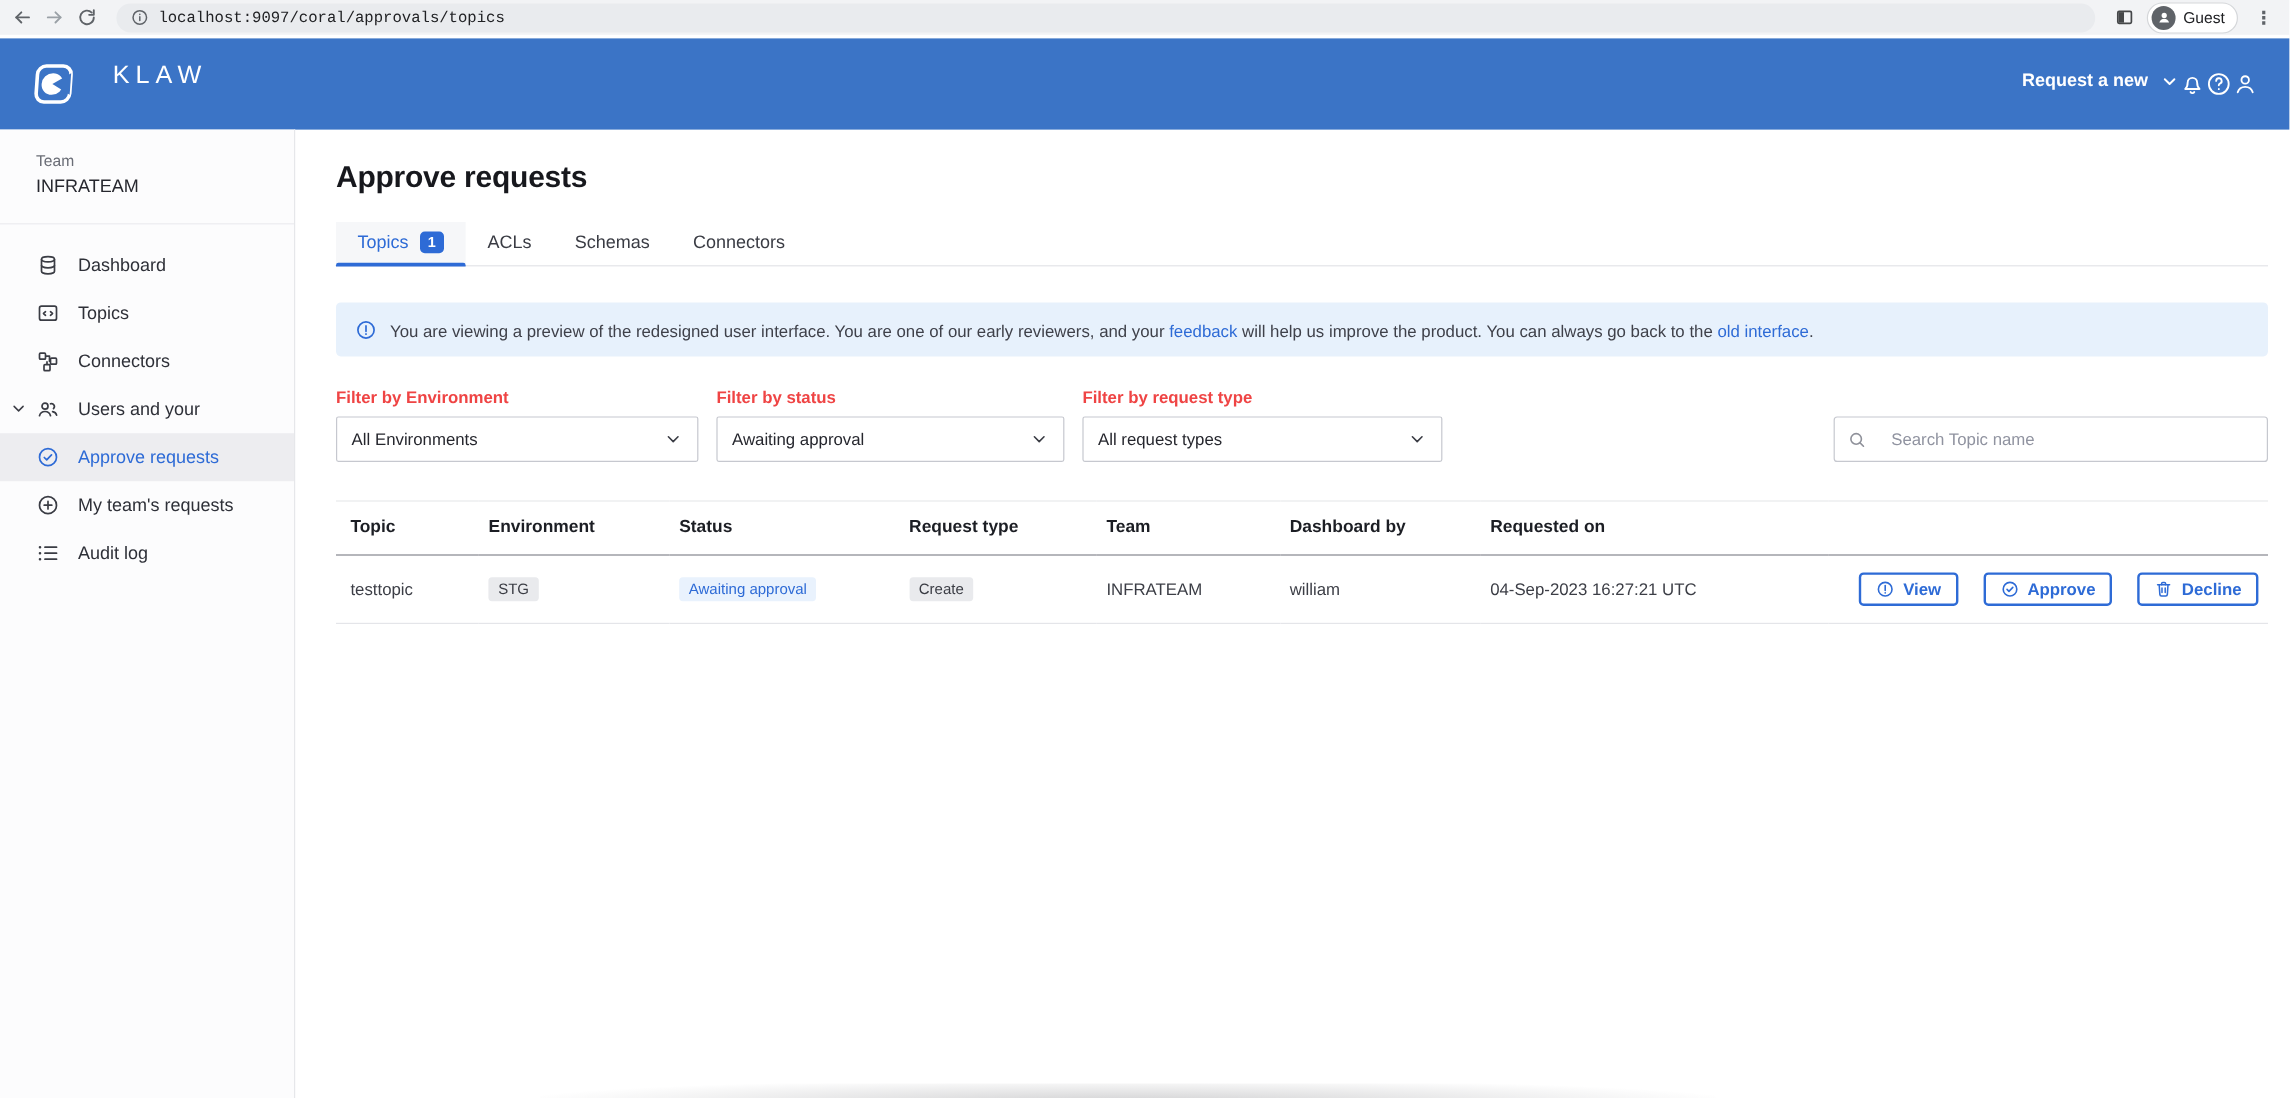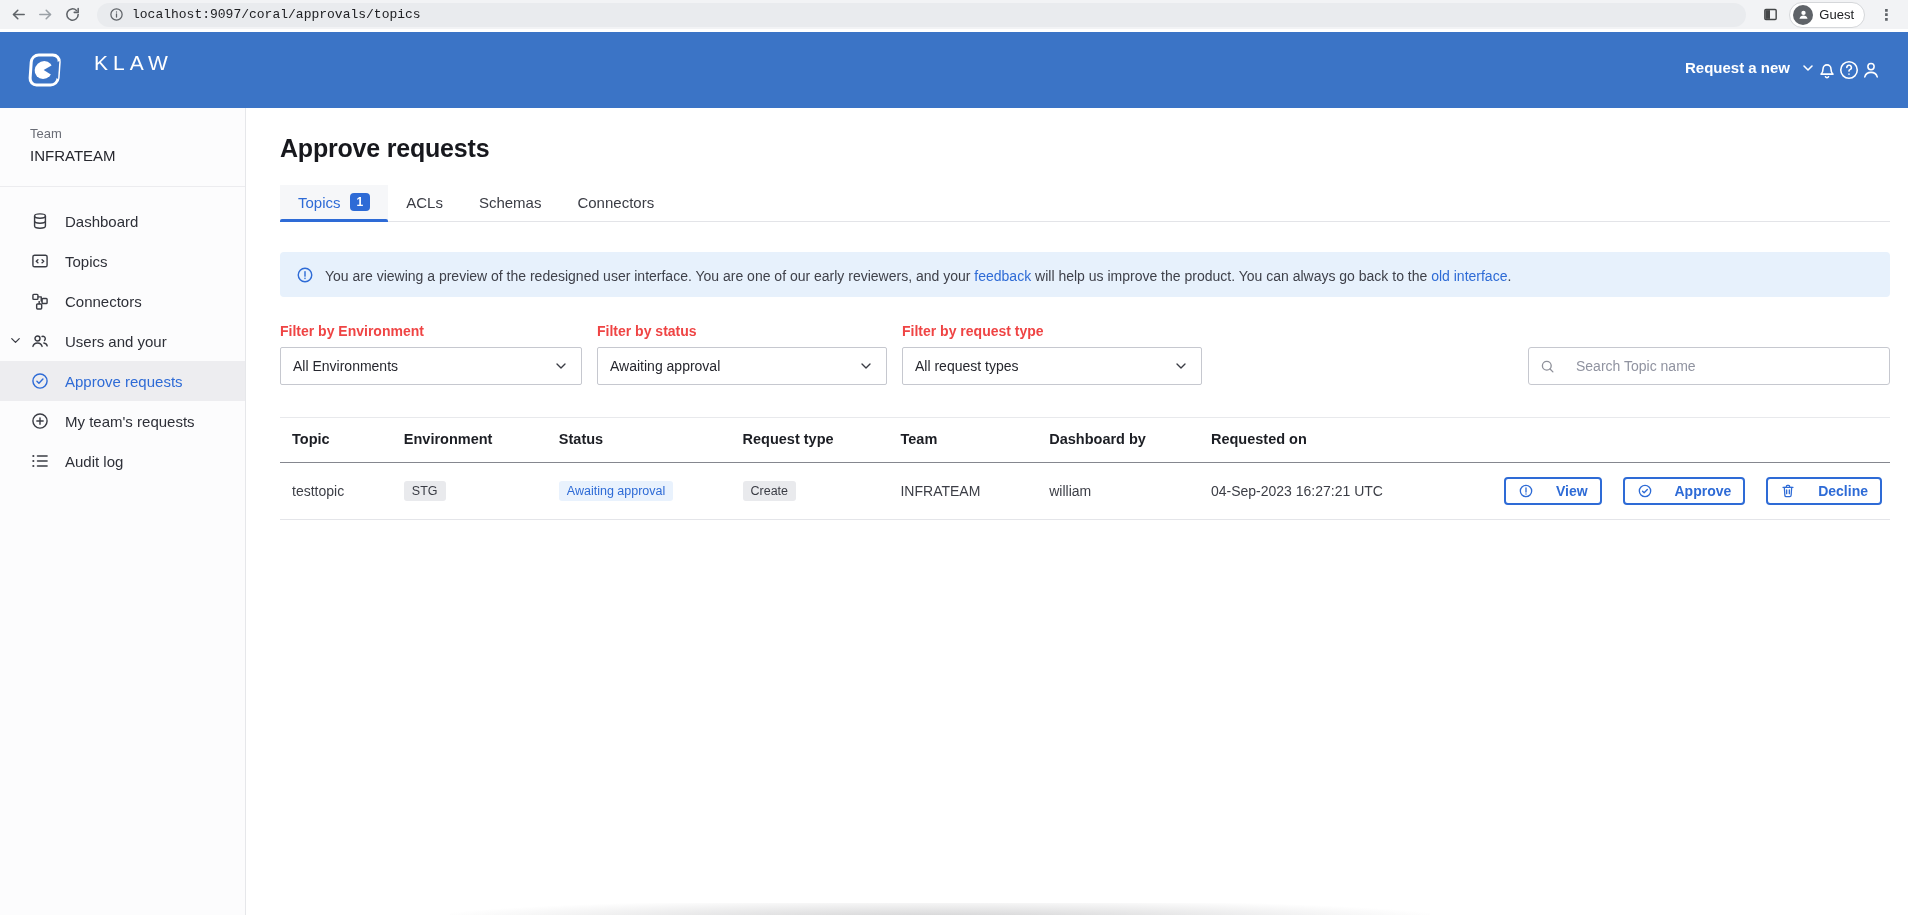--- a/index.html
+++ b/index.html
@@ -66,21 +66,21 @@
   .search-box input::placeholder { color:#9093a0; }
 
   table.req-table { margin-top:32px; width:100%; border-collapse:collapse; border-top:1px solid #e8e9ec; }
   .req-table th { text-align:left; font-size:14.5px; font-weight:600; color:#1c1e24; padding:13px 8px 15px; border-bottom:1px solid #85878f; }
   .req-table th:first-child, .req-table td:first-child { padding-left:12px; }
   .req-table td { font-size:14px; color:#3c3e46; padding:14px 8px; border-bottom:1px solid #e4e5e9; vertical-align:middle; }
   .col-topic{width:121px;} .col-env{width:161px;} .col-status{width:196px;} .col-type{width:168px;} .col-team{width:155px;} .col-by{width:170px;} .col-on{width:298px;}
   .chip { display:inline-block; padding:3px 8px; border-radius:3px; font-size:12.5px; background:#e9eaed; color:#3a3c44; }
   .chip.status { background:#e9f2fd; color:#2e6bd6; }
   .actions-cell { text-align:right; white-space:nowrap; }
-  .act-btn { display:inline-flex; align-items:center; gap:22px; border:2px solid #2e6bd6; background:#fff; color:#2e6bd6; font-size:14px; font-weight:600; font-family:inherit; border-radius:4px; padding:4px 12px; margin-left:17px; cursor:pointer; }
+  .act-btn { display:inline-flex; align-items:center; gap:7px; border:2px solid #2e6bd6; background:#fff; color:#2e6bd6; font-size:14px; font-weight:600; font-family:inherit; border-radius:4px; padding:4px 12px; margin-left:17px; cursor:pointer; }
 
   .bottom-shadow { position:absolute; bottom:0; left:450px; width:980px; height:12px; border-radius:14px 14px 0 0; background:radial-gradient(70% 220% at 50% 130%, rgba(90,90,95,0.28), rgba(120,120,125,0) 75%); pointer-events:none; }
 </style>
 </head>
 <body>
 
 <div class="browser-bar">
   <span class="nav-ico">
     <svg width="17" height="17" viewBox="0 0 24 24" fill="none" stroke="currentColor" stroke-width="2.2" stroke-linecap="round" stroke-linejoin="round">
         <path d="M20 12H5"></path>

